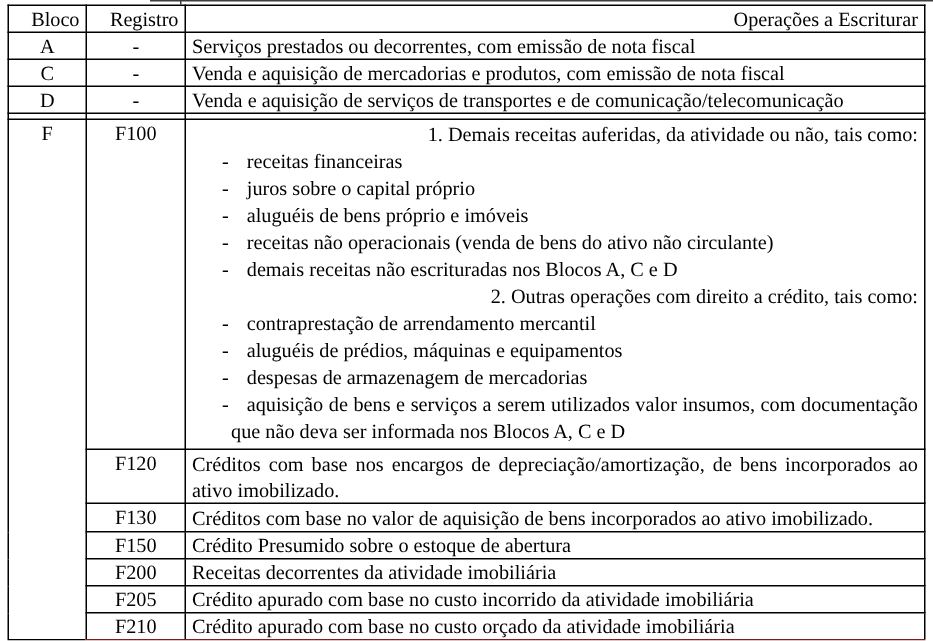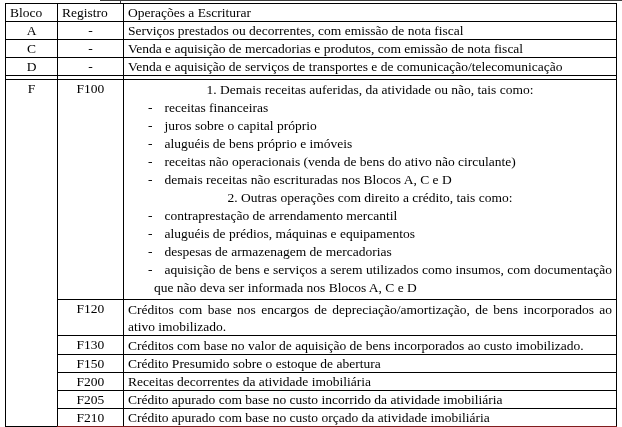--- a/index.html
+++ b/index.html
@@ -46,33 +46,33 @@
   col.c-registro { width: 66px; }
   col.c-oper     { width: 493px; }
 
   th, td {
     border: 1px solid #000;
     padding: 0 4px;
     font-weight: normal;
     vertical-align: top;
     overflow: hidden;
   }
-  th { text-align: left; height: 17px; }
+  th { text-align: right; height: 17px; }
 
   td.center { text-align: center; }
   td.h17 { height: 17px; }
   tr.sep-row td { height: 3px; padding: 0; }
 
   td.oneline { white-space: nowrap; }
 
   td.oper { text-align: justify; }
   td.oper p { margin: 0; padding: 1px 0 0 0; }
 
   td.f100-cell { padding: 1px 4px 2px 4px; line-height: 18px; }
-  .group-title { text-align: center; }
+  .group-title { text-align: right; }
   .bullet-item {
     padding-left: 26px;
     text-indent: -6px;
     text-align: justify;
   }
   .bullet-item::before {
     content: "-";
     margin-right: 12px;
   }
   tr.last-row td { border-bottom: 3px solid #7f1d1d; }
@@ -130,35 +130,35 @@
         <div class="group-title">1. Demais receitas auferidas, da atividade ou não, tais como:</div>
         <div class="bullet-item">receitas financeiras</div>
         <div class="bullet-item">juros sobre o capital próprio</div>
         <div class="bullet-item">aluguéis de bens próprio e imóveis</div>
         <div class="bullet-item">receitas não operacionais (venda de bens do ativo não circulante)</div>
         <div class="bullet-item">demais receitas não escrituradas nos Blocos A, C e D</div>
         <div class="group-title">2. Outras operações com direito a crédito, tais como:</div>
         <div class="bullet-item">contraprestação de arrendamento mercantil</div>
         <div class="bullet-item">aluguéis de prédios, máquinas e equipamentos</div>
         <div class="bullet-item">despesas de armazenagem de mercadorias</div>
-        <div class="bullet-item">aquisição de bens e serviços a serem utilizados como insumos, com documentação que não deva ser informada nos Blocos A, C e D</div>
+        <div class="bullet-item">aquisição de bens e serviços a serem utilizados valor insumos, com documentação que não deva ser informada nos Blocos A, C e D</div>
       </td>
     </tr>
 
     <tr>
       <td class="center">F120</td>
       <td class="oper">
         <p>Créditos com base nos encargos de depreciação/amortização, de bens incorporados ao ativo imobilizado.</p>
       </td>
     </tr>
 
     <tr>
       <td class="center">F130</td>
       <td class="oper">
-        <p>Créditos com base no valor de aquisição de bens incorporados ao custo imobilizado.</p>
+        <p>Créditos com base no valor de aquisição de bens incorporados ao ativo imobilizado.</p>
       </td>
     </tr>
 
     <tr>
       <td class="center h17">F150</td>
       <td class="oper oneline h17">Crédito Presumido sobre o estoque de abertura</td>
     </tr>
 
     <tr>
       <td class="center h17">F200</td>

